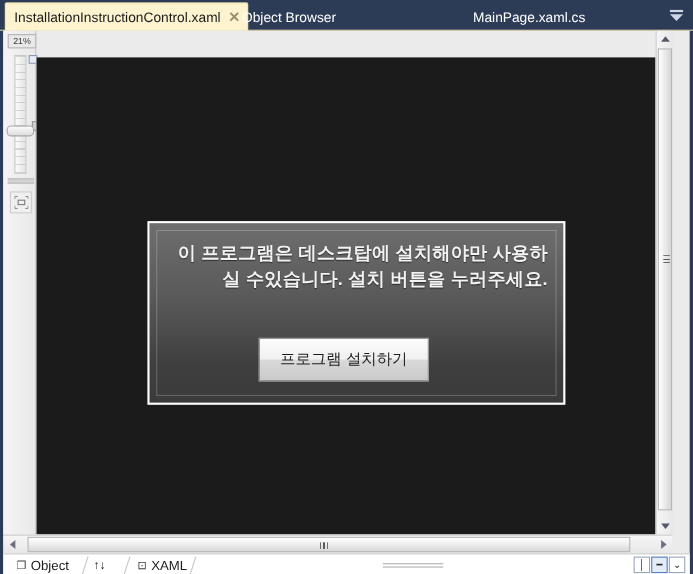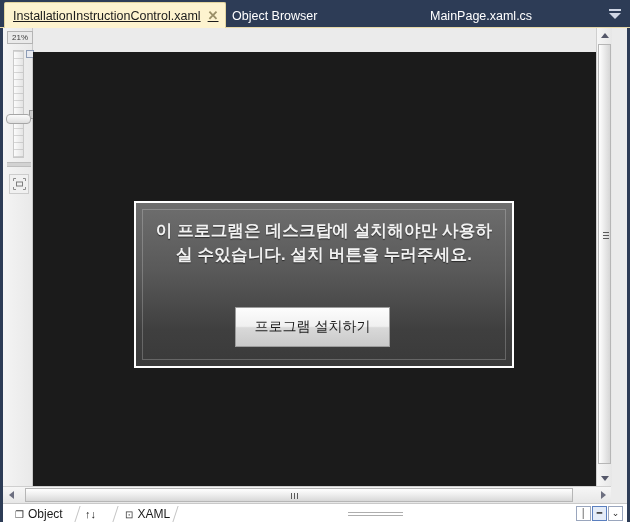--- a/index.html
+++ b/index.html
@@ -132,21 +132,21 @@
     box-sizing:border-box;
   }
   .panelinner{
     position:absolute;left:6px;top:6px;right:6px;bottom:6px;
     border:1px solid rgba(255,255,255,.22);
     box-sizing:border-box;
   }
   .paneltext{
     position:absolute;left:14px;top:16px;right:14px;
     color:#f2f2f2;font-size:16.5px;font-weight:bold;line-height:1.45;
-    text-align:center;letter-spacing:.2px;
+    text-align:right;letter-spacing:.2px;
     text-shadow:0 1px 1px rgba(0,0,0,.55);
   }
   .installbtn{
     position:absolute;left:99px;top:104px;width:155px;height:40px;
     background:linear-gradient(to bottom,#fdfdfd 0%,#f0f0f0 48%,#d9d9d9 52%,#c9c9c9 100%);
     border:1px solid #9c9c9c;
     display:flex;align-items:center;justify-content:center;
     font-size:14px;color:#1c1c1c;font-weight:normal;
     box-sizing:border-box;cursor:pointer;
   }
@@ -229,26 +229,26 @@
   .splitbtn.sel{background:#e4ecf8;border-color:#5a7fbf;}
   .sb-ico{font-size:9px;color:#2a2a2a;line-height:1;}
 </style>
 </head>
 <body>
 
 <div id="app">
 
   <div class="tabstrip">
 
-    <div class="tab active" style="left:4px;text-decoration:underline;">
+    <div class="tab active" style="left:4px;">
       <span class="tablabel">InstallationInstructionControl.xaml</span>
       <span class="closex">✕</span>
     </div>
 
-    <div class="tab inactive" style="left:226px;">
+    <div class="tab inactive" style="left:214px;">
       <span class="tablabel">Object Browser</span>
     </div>
 
 
     <div class="tab inactive" style="left:424px;">
       <span class="tablabel">MainPage.xaml.cs</span>
     </div>
 
     <div class="tabmenu">
       <div class="bar"></div>

